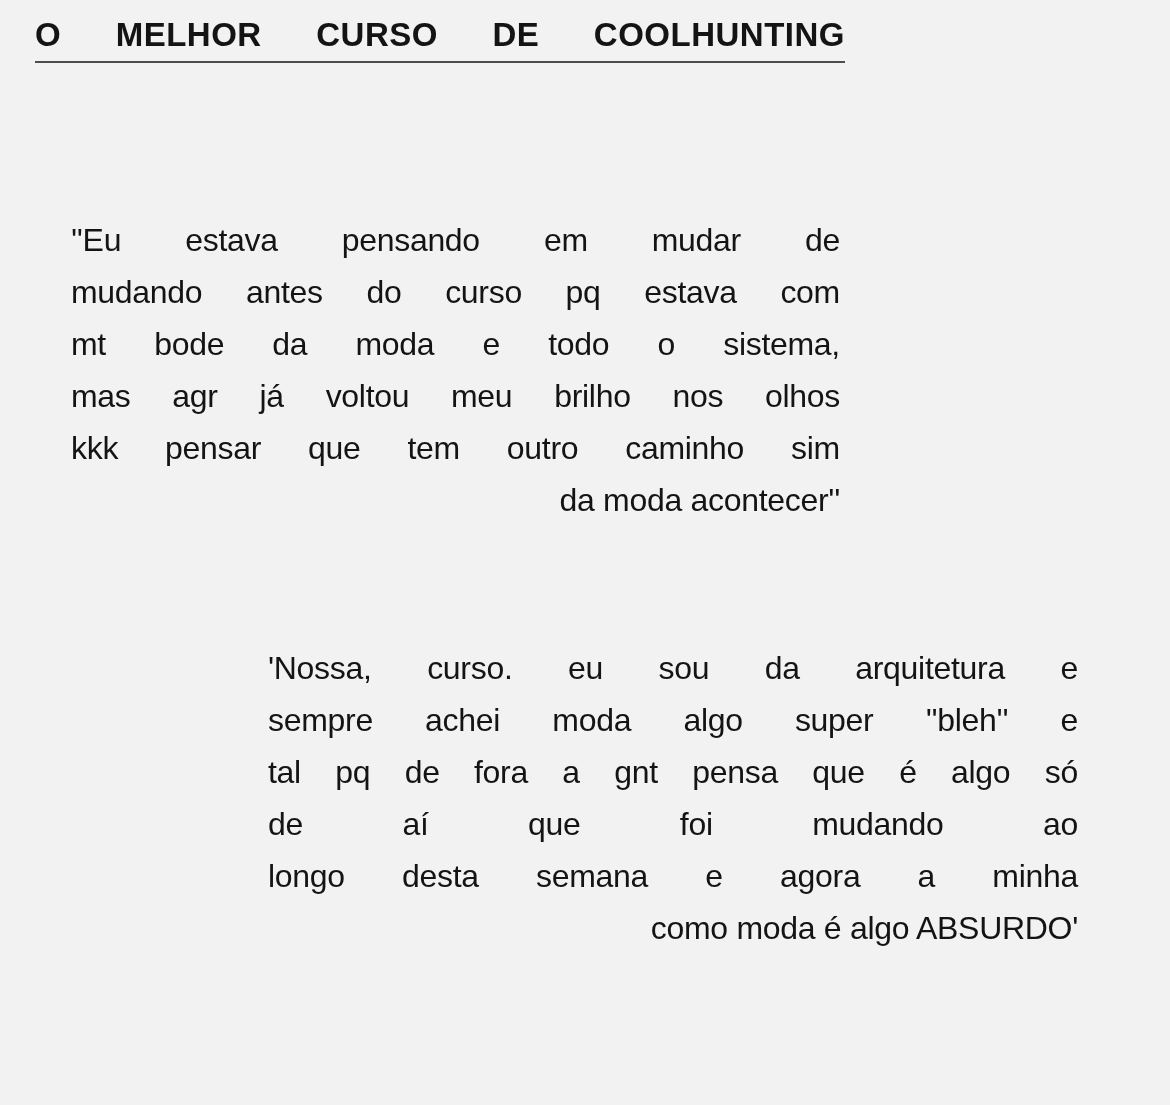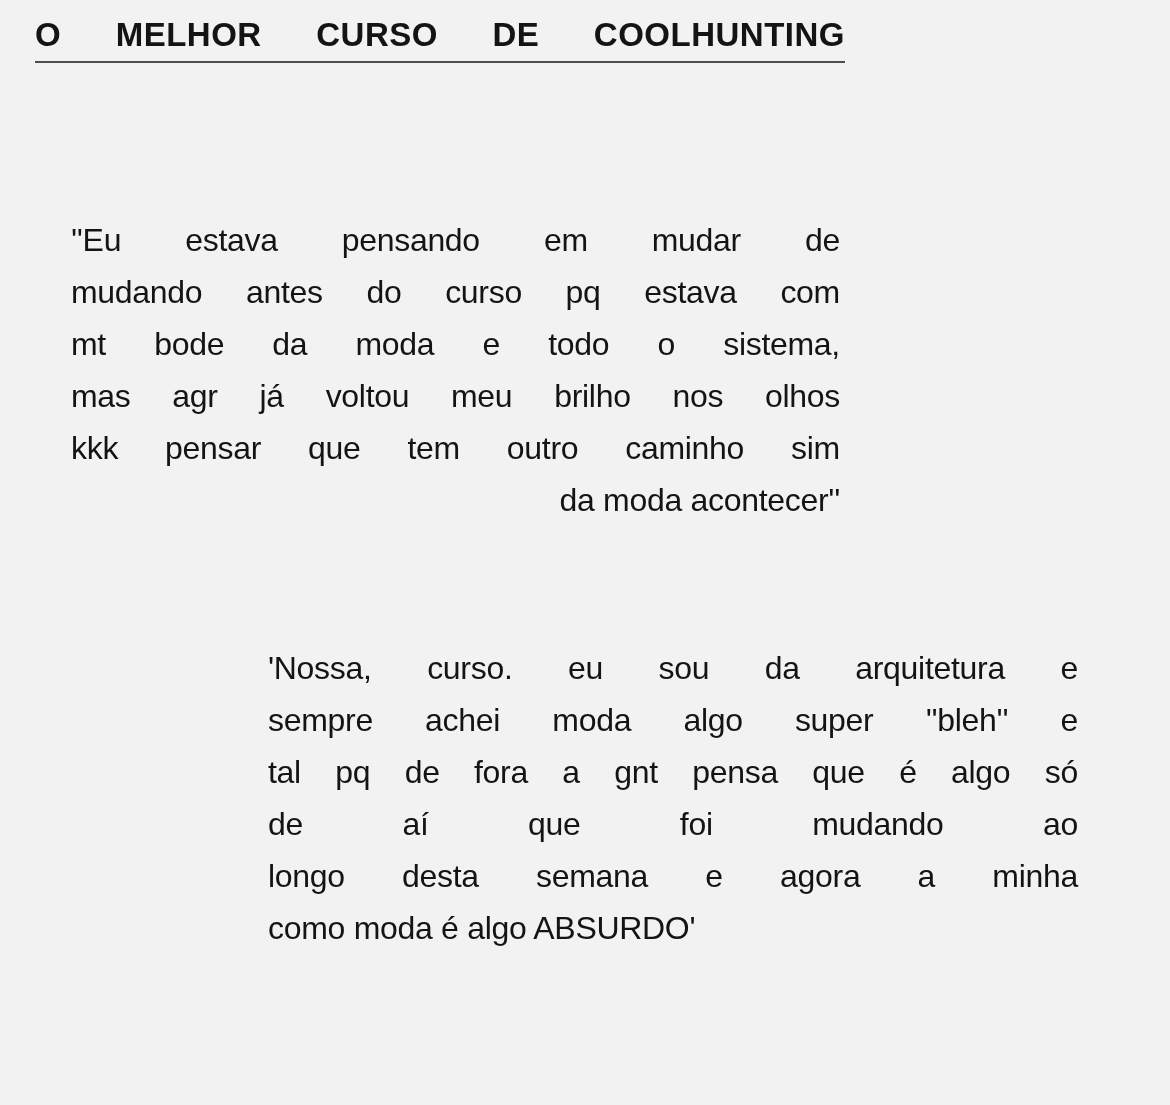--- a/index.html
+++ b/index.html
@@ -58,20 +58,21 @@
     align-items: center;
     white-space: nowrap;
   }
   .qline.last-left {
     display: block;
     text-align: right;
     line-height: 52px;
   }
   .qline.last-right {
     display: block;
+    text-align: right;
     line-height: 52px;
   }
 </style>
 </head>
 <body>
 
 <div class="page">
   <header class="header">
     <div class="header-title">
         <span>O</span>

